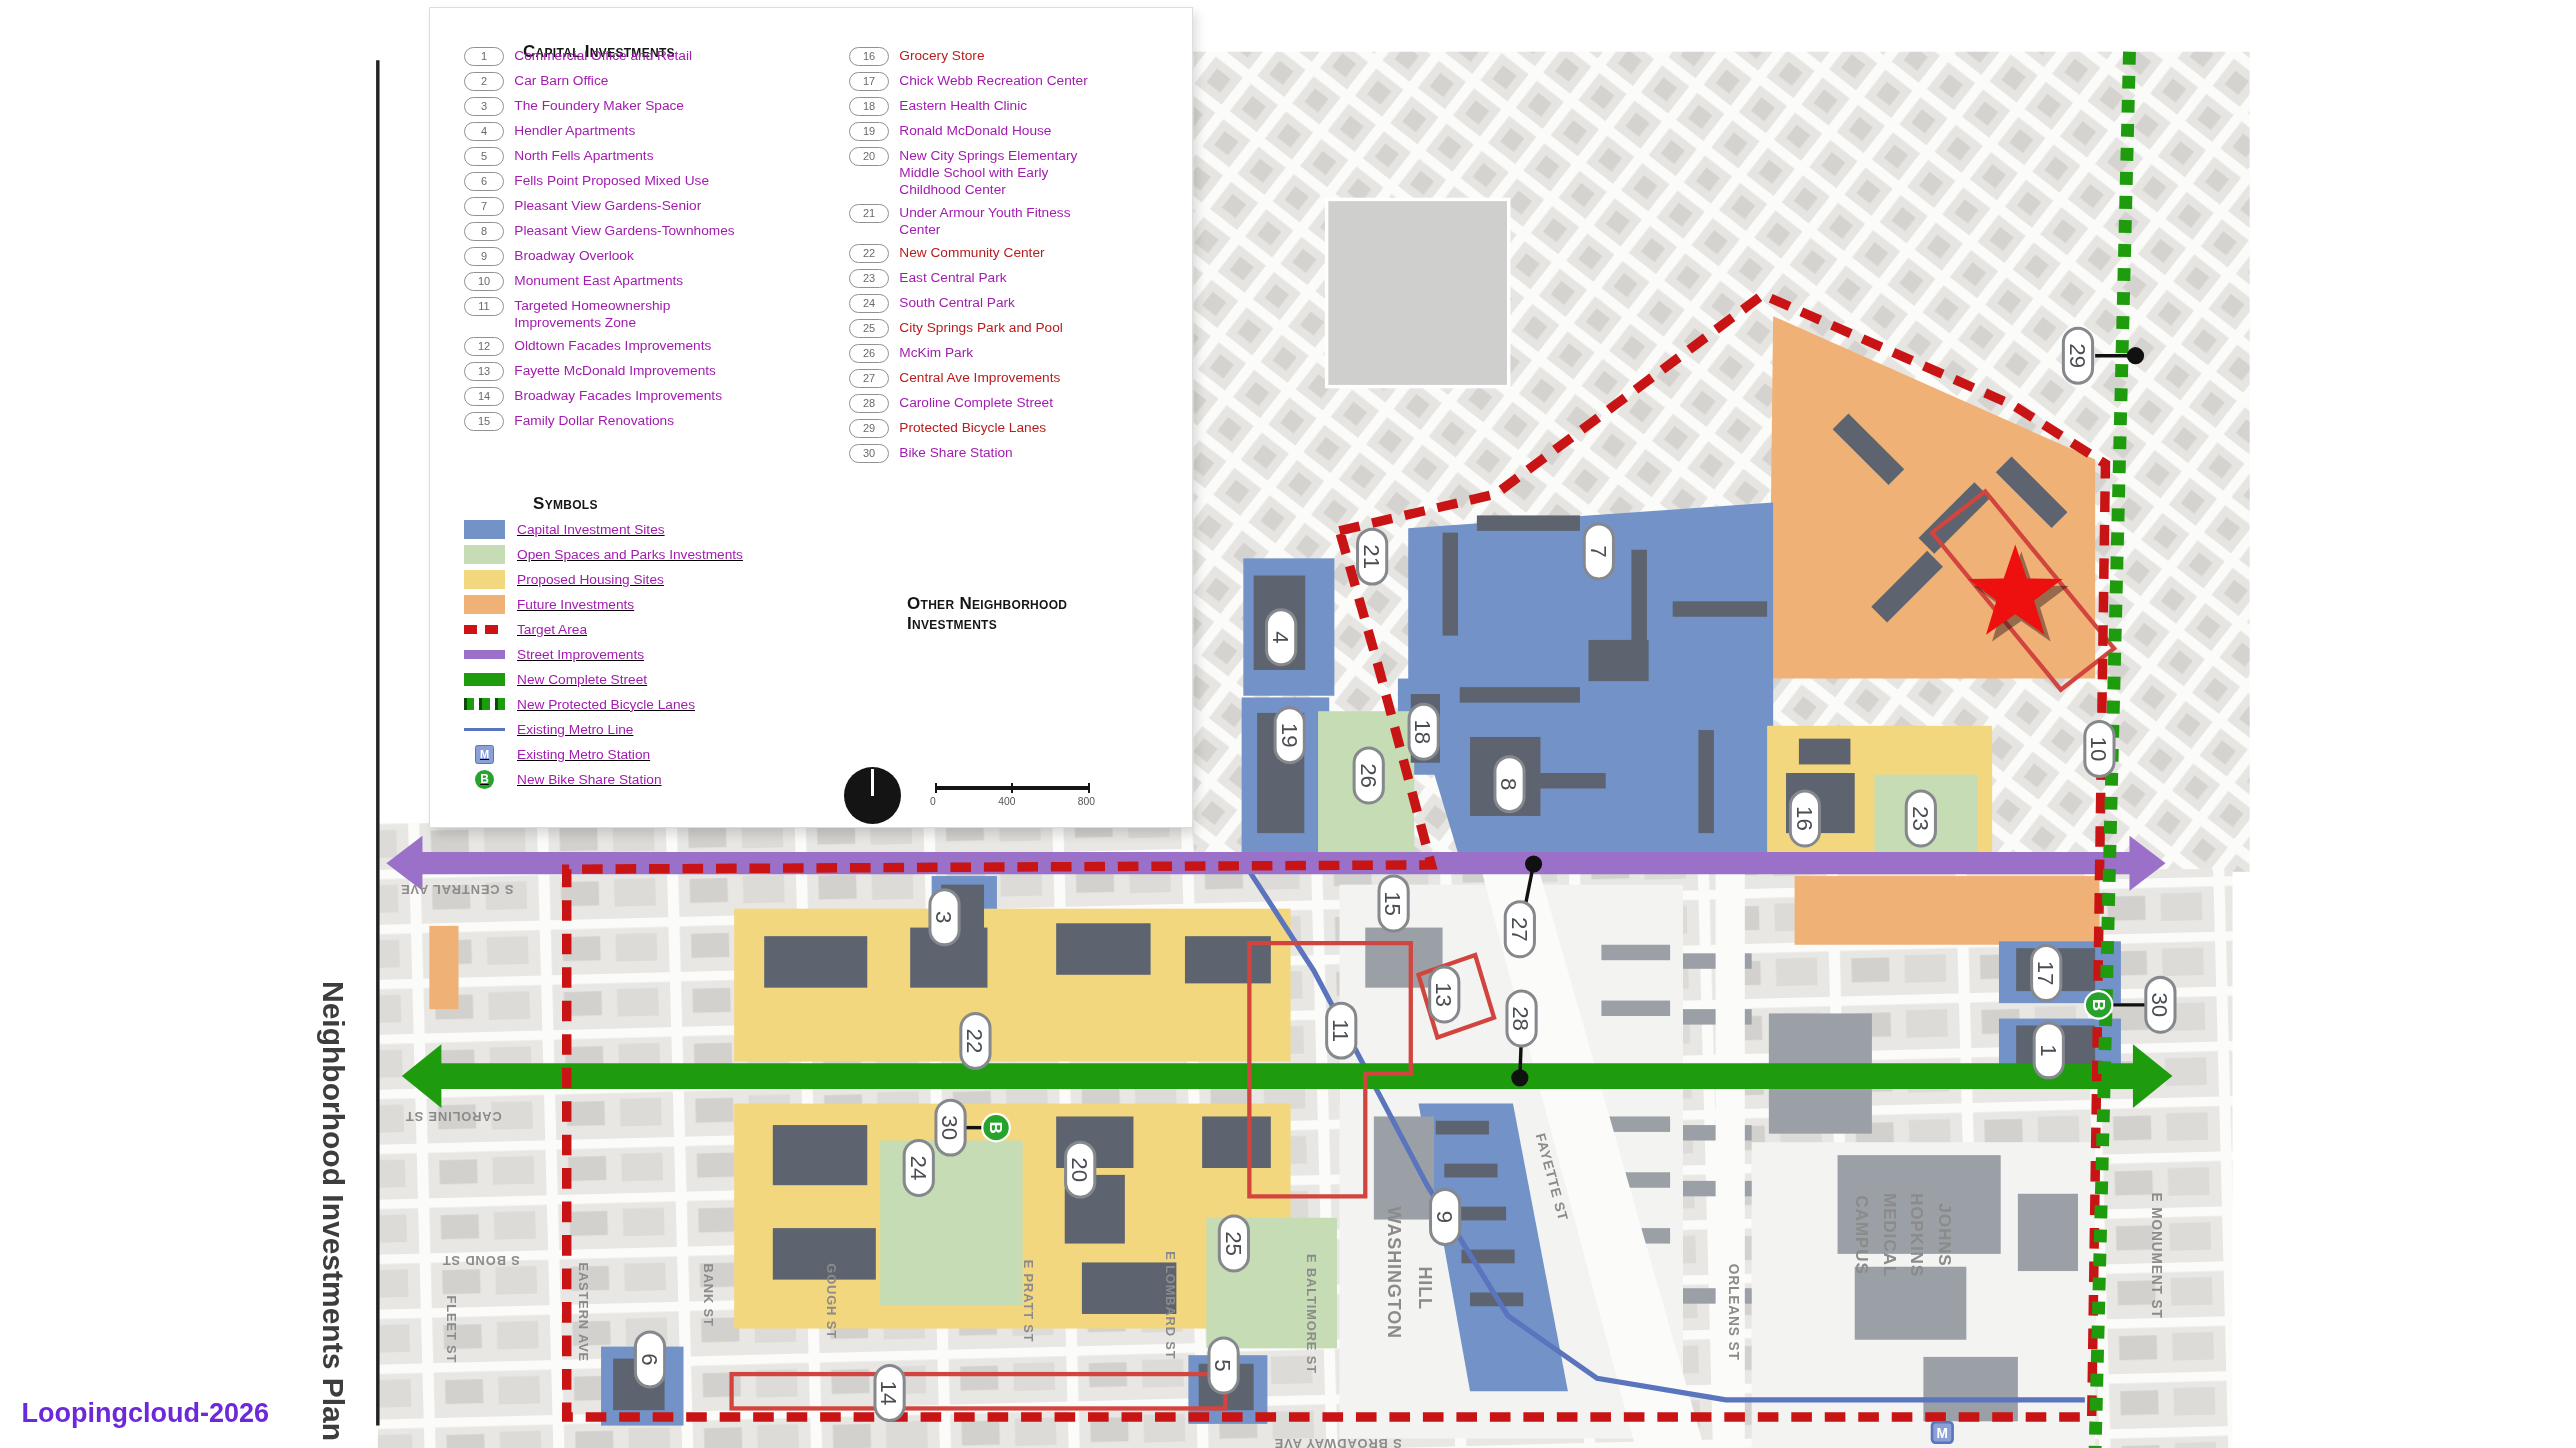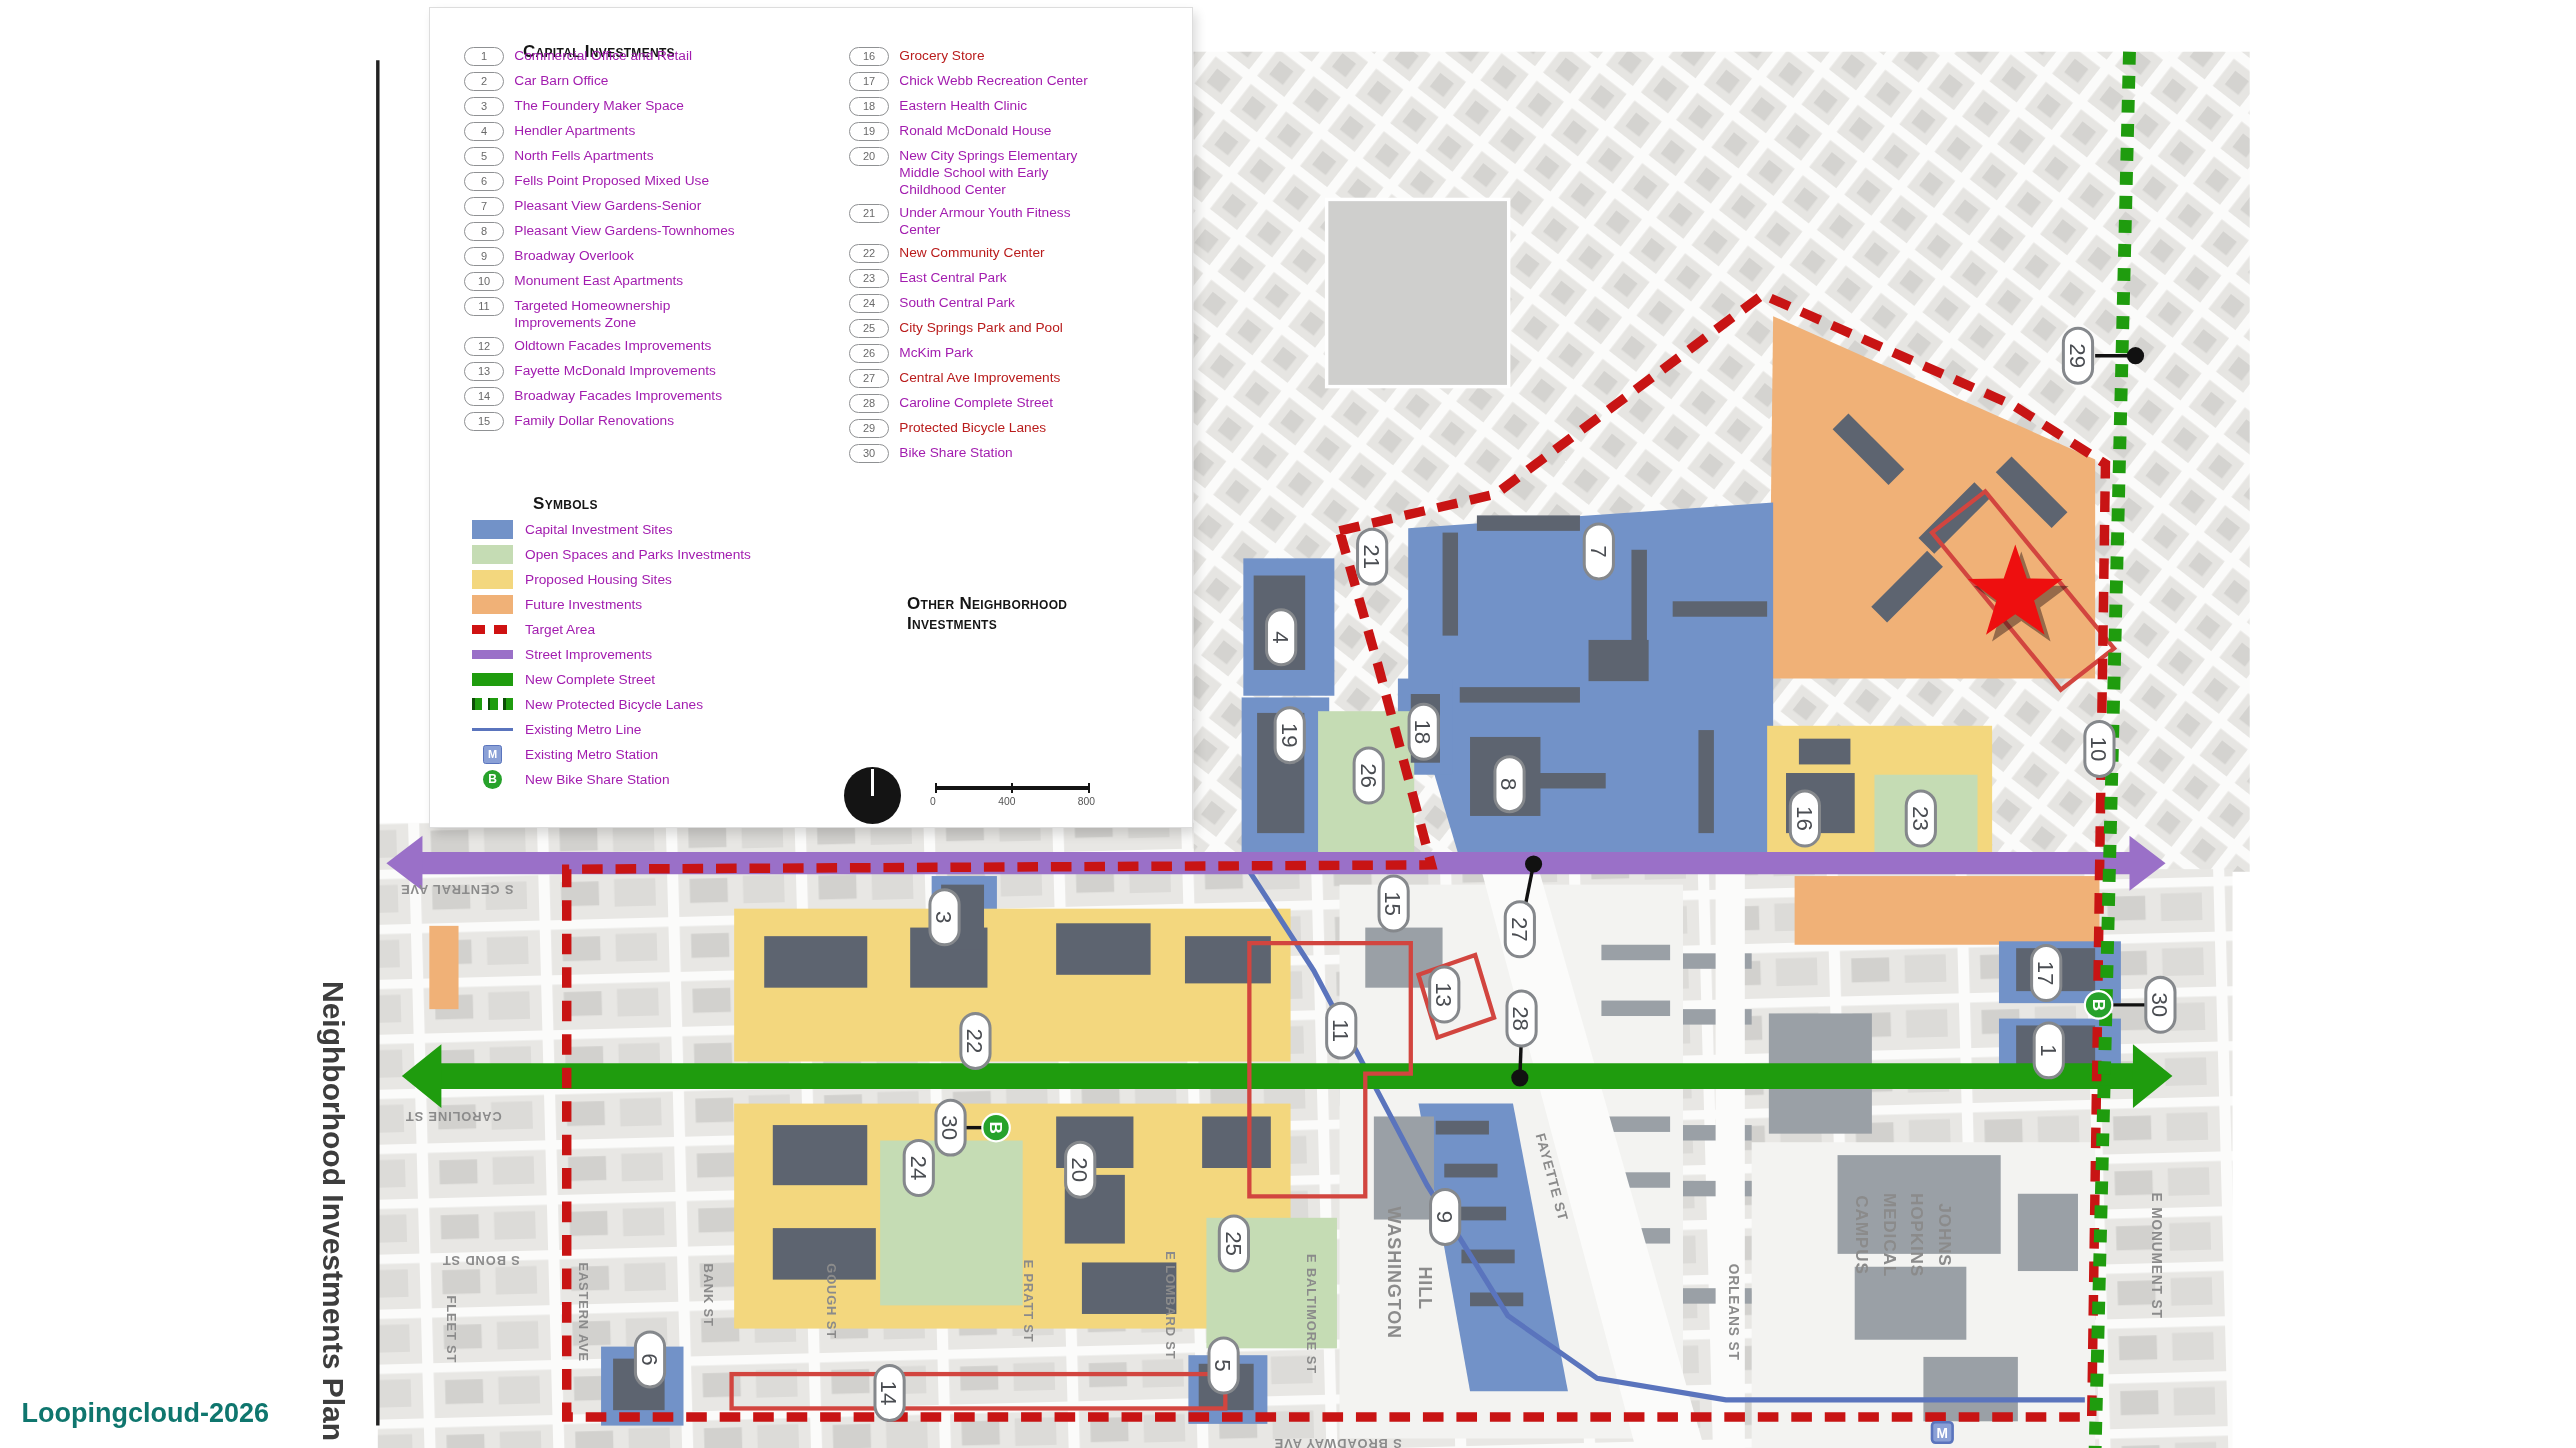--- a/index.html
+++ b/index.html
@@ -34,21 +34,21 @@
   .other-items div{font-size:13.7px;color:#6f6f6f;line-height:24px;}
   .north{position:absolute;left:414px;top:759px;width:57px;height:57px;border-radius:50%;background:#141414;}
   .north .needle{position:absolute;left:27px;top:1.7px;width:3.4px;height:27px;background:#fff;}
   .scalebar{position:absolute;left:505px;top:778px;width:155px;height:4.3px;background:#141414;}
   .scalebar i{position:absolute;top:-2.6px;width:1.7px;height:9.4px;background:#141414;}
   .scalelabels{position:absolute;left:500px;top:788px;width:165px;display:flex;justify-content:space-between;
                font-size:10.3px;color:#555;}
   
   .vtitle{position:absolute;left:350px;top:981px;transform:rotate(90deg);transform-origin:0 0;
           font-size:30px;font-weight:bold;color:#3d3d3d;white-space:nowrap;z-index:4;}
-  .watermark{position:absolute;left:21.5px;top:1398px;font-size:27px;font-weight:bold;color:#0f766e;z-index:4;}
+  .watermark{position:absolute;left:21.5px;top:1398px;font-size:27px;font-weight:bold;color:#6d28d9;z-index:4;}
 </style>
 </head>
 <body>
 
 <svg id="map-svg" width="2576" height="1449" viewBox="0 0 3000 1687">
   <defs>
     <pattern id="pgridA" width="52" height="52" patternUnits="userSpaceOnUse" patternTransform="rotate(38)">
       <rect width="52" height="52" fill="#e6e5e2"></rect>
       <rect width="52" height="12" fill="#fbfbfa"></rect>
       <rect width="12" height="52" fill="#fbfbfa"></rect>
@@ -488,21 +488,21 @@
         <span class="chip">29</span>
         <span class="llab">Protected Bicycle Lanes</span>
       </div>
       <div class="lrow">
         <span class="chip">30</span>
         <span class="llab">Bike Share Station</span>
       </div>
     </div>
 
   <div class="lhead" style="left:103px;top:486px;">Symbols</div>
-  <div class="col" style="left:42px;top:512px;width:378px;">
+  <div class="col" style="left:34px;top:512px;width:378px;text-decoration:underline;">
       <div class="srow">
         <span class="sw blue"></span>
         <span class="llab">Capital Investment Sites</span>
       </div>
       <div class="srow">
         <span class="sw green"></span>
         <span class="llab">Open Spaces and Parks Investments</span>
       </div>
       <div class="srow">
         <span class="sw yellow"></span>

